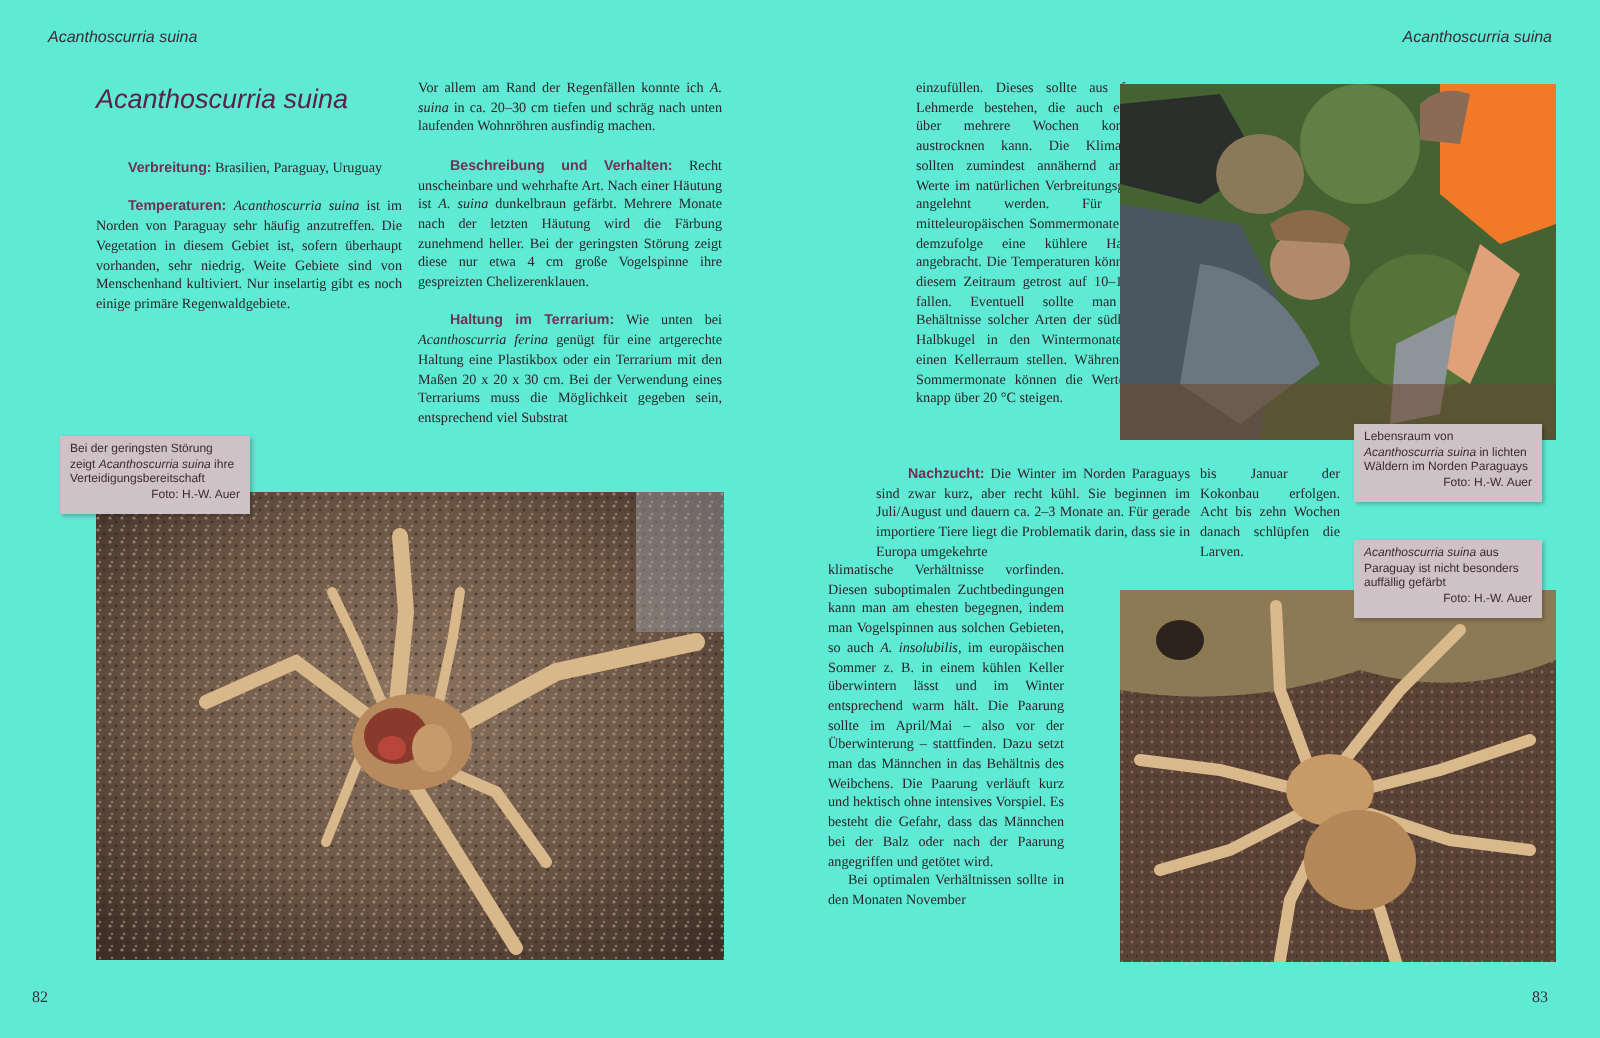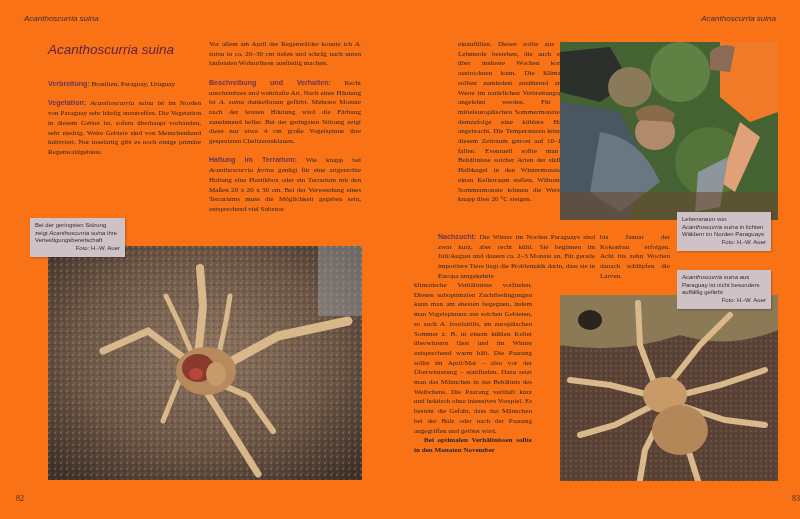--- a/index.html
+++ b/index.html
@@ -1,28 +1,28 @@
 <!DOCTYPE html>
 <html><head>
 <meta charset="utf-8">
 <style>
   * { margin:0; padding:0; box-sizing:border-box; }
   html, body { width:800px; height:519px; background:#ffffff; overflow:hidden; }
   body { position:relative; font-family:"Liberation Serif", serif; color:#2a2326; }
-  .spread { position:absolute; left:0; top:0; width:800px; height:519px; background:#f97316; }
+  .spread { position:absolute; left:0; top:0; width:800px; height:519px; background:#5eead4; }
   .running-head { position:absolute; top:14px; font-family:"Liberation Sans", sans-serif; font-style:italic; font-size:8px; color:#3a2d35; }
   .rh-left { left:24px; }
   .rh-right { right:24px; }
   .folio { position:absolute; top:494px; font-family:"Liberation Serif", serif; font-size:8px; color:#3a2d35; }
   .folio-left { left:16px; }
-  .folio-right { right:0; }
+  .folio-right { right:26px; }
   .col { position:absolute; font-size:7.1px; line-height:9.7px; text-align:justify; hyphens:auto; color:#2b2528; }
   .col p { margin-bottom:9.7px; }
   .col p:last-child { margin-bottom:0; }
-  .hd { font-family:"Liberation Sans", sans-serif; font-weight:bold; color:#6a3554; }
+  .hd { font-family:"Liberation Sans", sans-serif; font-weight:bold; color:#6a3554;margin-left:16px; }
   .title-block { position:absolute; left:48px; top:42px; width:160px; }
   .title-sci { font-family:"Liberation Sans", sans-serif; font-style:italic; font-size:13.5px; line-height:15px; color:#5a2246; }
   .title-auth { font-family:"Liberation Sans", sans-serif; font-size:12px; line-height:15px; color:#5a2246; font-variant:small-caps; }
   .photo { position:absolute; overflow:hidden; }
   .caption { position:absolute; background:#cfc2c7; font-family:"Liberation Sans", sans-serif; font-size:6px; line-height:7.7px; color:#3a2a33; padding:4px 5px; box-shadow:1px 1px 2px rgba(0,0,0,0.25); }
   .caption .credit { display:block; text-align:right; }
   .caption i { font-style:italic; }
   .i { font-style:italic; }
 </style>
 </head>
@@ -31,27 +31,27 @@
 <div class="spread">
 
   <div class="running-head rh-left">Acanthoscurria suina</div>
 
   <div class="title-block">
     <div class="title-sci">Acanthoscurria suina</div>
   </div>
 
   <div class="col" style="left:48px; top:80px; width:153px;">
     <p><span class="hd">Verbreitung:</span><span> Brasilien, Paraguay, Uruguay</span></p>
-    <p><span class="hd">Vegetation:</span><span> </span><span class="i">Acanthoscurria suina</span><span> ist im Norden von Paraguay sehr häufig anzutreffen. Die Vegetation in diesem Gebiet ist, sofern überhaupt vorhanden, sehr niedrig. Weite Gebiete sind von Menschenhand kultiviert. Nur inselartig gibt es noch einige primäre Regenwaldgebiete.</span></p>
+    <p><span class="hd">Temperaturen:</span><span> </span><span class="i">Acanthoscurria suina</span><span> ist im Norden von Paraguay sehr häufig anzutreffen. Die Vegetation in diesem Gebiet ist, sofern überhaupt vorhanden, sehr niedrig. Weite Gebiete sind von Menschenhand kultiviert. Nur inselartig gibt es noch einige primäre Regenwaldgebiete.</span></p>
   </div>
 
   <div class="col" style="left:209px; top:40px; width:152px;">
-    <p><span>Vor allem am April der Regenwälder konnte ich </span><span class="i">A. suina</span><span> in ca. 20–30 cm tiefen und schräg nach unten laufenden Wohnröhren ausfindig machen.</span></p>
+    <p><span>Vor allem am Rand der Regenfällen konnte ich </span><span class="i">A. suina</span><span> in ca. 20–30 cm tiefen und schräg nach unten laufenden Wohnröhren ausfindig machen.</span></p>
     <p><span class="hd">Beschreibung und Verhalten:</span><span> Recht unscheinbare und wehrhafte Art. Nach einer Häutung ist </span><span class="i">A. suina</span><span> dunkelbraun gefärbt. Mehrere Monate nach der letzten Häutung wird die Färbung zunehmend heller. Bei der geringsten Störung zeigt diese nur etwa 4 cm große Vogelspinne ihre gespreizten Chelizerenklauen.</span></p>
-    <p><span class="hd">Haltung im Terrarium:</span><span> Wie knapp bei </span><span class="i">Acanthoscurria ferina</span><span> genügt für eine artgerechte Haltung eine Plastikbox oder ein Terrarium mit den Maßen 20 x 20 x 30 cm. Bei der Verwendung eines Terrariums muss die Möglichkeit gegeben sein, entsprechend viel Substrat</span></p>
+    <p><span class="hd">Haltung im Terrarium:</span><span> Wie unten bei </span><span class="i">Acanthoscurria ferina</span><span> genügt für eine artgerechte Haltung eine Plastikbox oder ein Terrarium mit den Maßen 20 x 20 x 30 cm. Bei der Verwendung eines Terrariums muss die Möglichkeit gegeben sein, entsprechend viel Substrat</span></p>
   </div>
 
   <div class="photo" style="left:48px; top:246px; width:314px; height:234px;">
     <svg width="314" height="234" viewBox="0 0 314 234">
       <defs>
         <radialGradient id="soil1" cx="50%" cy="45%" r="70%">
           <stop offset="0" stop-color="#8c7460"></stop>
           <stop offset="0.6" stop-color="#6a5444"></stop>
           <stop offset="1" stop-color="#3e3028"></stop>
         </radialGradient>
@@ -93,21 +93,21 @@
   <div class="col" style="left:458px; top:40px; width:118px;">
     <p>einzufüllen. Dieses sollte aus fester Lehmerde bestehen, die auch einmal über mehrere Wochen komplett austrocknen kann. Die Klimadaten sollten zumindest annähernd an die Werte im natürlichen Verbreitungsgebiet angelehnt werden. Für die mitteleuropäischen Sommermonate wäre demzufolge eine kühlere Haltung angebracht. Die Temperaturen können in diesem Zeitraum getrost auf 10–15 °C fallen. Eventuell sollte man die Behältnisse solcher Arten der südlichen Halbkugel in den Wintermonaten in einen Kellerraum stellen. Während der Sommermonate können die Werte auf knapp über 20 °C steigen.</p>
   </div>
 
   <div class="col" style="left:438px; top:233px; width:157px;">
     <p><span class="hd">Nachzucht:</span><span> Die Winter im Norden Paraguays sind zwar kurz, aber recht kühl. Sie beginnen im Juli/August und dauern ca. 2–3 Monate an. Für gerade importiere Tiere liegt die Problematik darin, dass sie in Europa umgekehrte</span></p>
   </div>
 
   <div class="col" style="left:414px; top:281px; width:118px;">
     <p><span>klimatische Verhältnisse vorfinden. Diesen suboptimalen Zuchtbedingungen kann man am ehesten begegnen, indem man Vogelspinnen aus solchen Gebieten, so auch </span><span class="i">A. insolubilis</span><span>, im europäischen Sommer z. B. in einem kühlen Keller überwintern lässt und im Winter entsprechend warm hält. Die Paarung sollte im April/Mai – also vor der Überwinterung – stattfinden. Dazu setzt man das Männchen in das Behältnis des Weibchens. Die Paarung verläuft kurz und hektisch ohne intensives Vorspiel. Es besteht die Gefahr, dass das Männchen bei der Balz oder nach der Paarung angegriffen und getötet wird.</span></p>
-    <p style="text-indent:10px; margin-top:-9.7px;font-weight:bold;">Bei optimalen Verhältnissen sollte in den Monaten November</p>
+    <p style="text-indent:10px; margin-top:-9.7px;">Bei optimalen Verhältnissen sollte in den Monaten November</p>
   </div>
 
   <div class="col" style="left:600px; top:233px; width:70px;">
     <p>bis Januar der Kokonbau erfolgen. Acht bis zehn Wochen danach schlüpfen die Larven.</p>
   </div>
 
   <div class="photo" style="left:560px; top:42px; width:218px; height:178px;">
     <svg width="218" height="178" viewBox="0 0 218 178">
       <rect width="218" height="178" fill="#4e6a3a"></rect>
       <rect x="0" y="0" width="218" height="178" fill="#3c5a2c" opacity="0.5"></rect>

